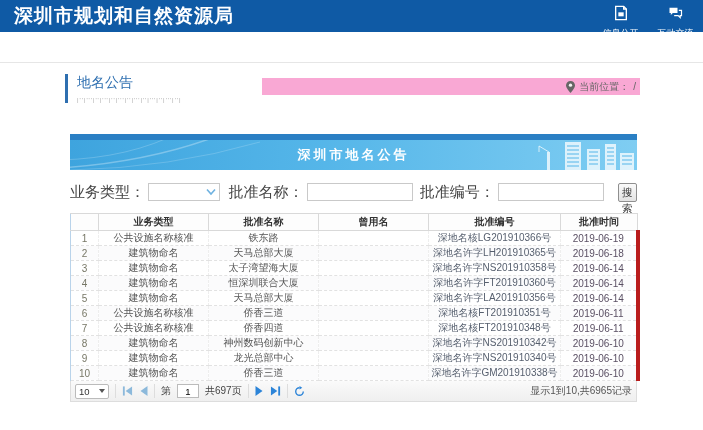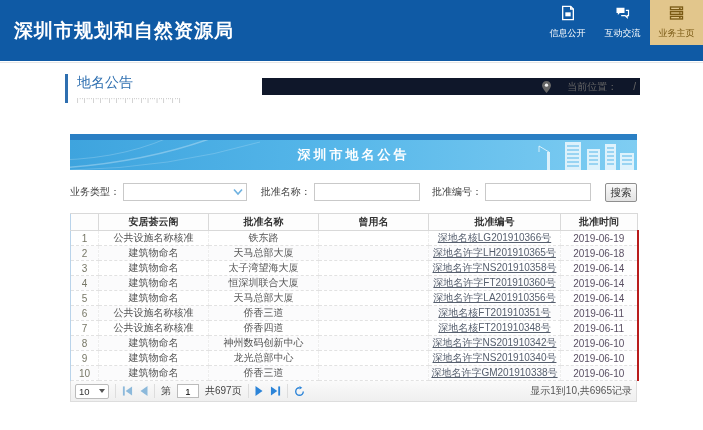--- a/index.html
+++ b/index.html
@@ -1,66 +1,66 @@
 <!DOCTYPE html>
 <html><head>
 <meta charset="utf-8">
 <style>
   * { margin:0; padding:0; box-sizing:border-box; }
   html,body { width:703px; height:430px; background:#fff; font-family:"Liberation Sans","DejaVu Sans",sans-serif; overflow:hidden; }
   .stage { position:relative; width:703px; height:430px; background:#fff; }
 
   
-  .app-header { position:absolute; top:0; left:0; width:703px; height:61px; background:#0f5aa5; display:flex; align-items:center; }
+  .app-header { position:absolute; top:0; left:0; width:703px; height:32px; background:#0f5aa5; display:flex; align-items:center; }
   .app-title { color:#fff; font-size:19px; font-weight:bold; margin-left:14px; letter-spacing:1px; }
   .top-nav { position:absolute; right:0; top:0; height:45px; display:flex; }
   .nav-item { width:55px; height:45px; display:flex; flex-direction:column; align-items:center; justify-content:center; gap:2px; cursor:pointer; }
   .nav-item .nav-label { color:#fff; font-size:9px; white-space:nowrap; }
   .nav-item.active { width:53px; background:#e2c68c; }
   .nav-item.active .nav-label { color:#7a5a15; }
 
   .page-divider { position:absolute; top:62px; left:0; width:703px; height:1px; background:#e6e6e6; }
 
   
   .section-block { position:absolute; top:74px; left:65px; border-left:3px solid #2e6fb0; padding-left:9px; }
   .section-title { color:#2e6fb0; font-size:14px; }
   .section-subtitle { color:#aaa; font-size:6px; letter-spacing:1px; margin-top:5px; white-space:nowrap; }
-  .breadcrumb-band { position:absolute; top:78px; left:262px; width:378px; height:17px; background:#0f172a; display:flex; align-items:center; justify-content:flex-end; padding-right:4px; gap:16px; }
+  .breadcrumb-band { position:absolute; top:78px; left:262px; width:378px; height:17px; background:#f9a8d4; display:flex; align-items:center; justify-content:flex-end; padding-right:4px; gap:4px; }
   .breadcrumb-band span { font-size:10px; color:#666; white-space:nowrap; }
 
   
   .banner { position:absolute; top:134px; left:70px; width:567px; height:36px; }
   .banner-strip { height:6px; background:#2a7fc4; }
   .banner-body { position:relative; height:30px; background:linear-gradient(90deg,#3ea4de 0%,#55b6e9 45%,#7fcdf2 100%); overflow:hidden; }
   .banner-title { position:absolute; top:50%; left:50%; transform:translate(-50%,-50%); color:#fff; font-size:13px; font-weight:bold; letter-spacing:3px; white-space:nowrap; }
   .banner-deco-left { position:absolute; left:0; top:0; }
   .banner-deco-right { position:absolute; right:0; bottom:0; }
 
   
   .search-bar { position:absolute; top:182px; left:70px; width:567px; height:20px; display:flex; align-items:center; }
-  .search-bar .lbl { font-size:10px; color:#444; white-space:nowrap; }
+  .search-bar .lbl { font-size:15px; color:#444; white-space:nowrap; }
   .select-box { position:relative; width:140px; height:18px; border:1px solid #c9c9c9; background:#fff; margin-left:3px; cursor:pointer; }
   .select-box svg { position:absolute; right:3px; top:4px; }
   .txt-input { width:106px; height:18px; border:1px solid #c9c9c9; background:#fff; margin-left:3px; font-size:10px; padding:0 3px; }
   .gap1 { width:16px; } .gap2 { width:14px; }
   .search-btn { margin-left:14px; width:36px; height:19px; background:linear-gradient(#fafafa,#e3e3e3); border:1px solid #8f8f8f; border-radius:2px; font-size:10.5px; color:#333; cursor:pointer; line-height:16px; }
 
   
   .map-row { position:absolute; top:199px; left:70px; width:567px; height:14px; display:flex; align-items:center; justify-content:flex-end; gap:2px; }
   .map-row a { font-size:10.5px; color:#2a6db5; text-decoration:underline; cursor:pointer; white-space:nowrap; }
 
   
   .table-wrap { position:absolute; top:213px; left:70px; width:567px; }
   table { width:567px; border-collapse:collapse; table-layout:fixed; }
   th { height:17px; font-size:10px; color:#333; font-weight:bold; background:#fdfdfd; border:1px solid #d9d9d9; border-left:1px dashed #e3e3e3; text-align:center; }
   th:first-child { border-left:1px solid #b9d3ea; }
   td { height:15px; font-size:10px; color:#555; text-align:center; border-bottom:1px dashed #e2e2e2; border-right:1px dashed #eee; overflow:hidden; white-space:nowrap; }
   td:first-child { border-left:1px solid #b9d3ea; color:#776; }
-  td:last-child { border-right:2px solid #b91c1c; color:#5a4f63; }
-  td.code { color:#565f6e;text-decoration:underline; }
+  td:last-child { border-right:4px solid #b91c1c; color:#5a4f63; }
+  td.code { color:#565f6e; }
   tr:nth-child(even) td { background:#fbfbfc; }
   .col-num{width:28px;} .col-type{width:110px;} .col-name{width:110px;} .col-former{width:110px;} .col-code{width:132px;} .col-date{width:77px;}
 
   
   .pager { width:567px; height:21px; background:linear-gradient(#fafafa,#efefef); border:1px solid #ddd; border-top:none; display:flex; align-items:center; padding:0 4px; gap:6px; }
   .size-select { width:34px; height:15px; background:#fff; border:1px solid #bbb; border-radius:2px; font-size:9.5px; color:#333; display:flex; align-items:center; justify-content:space-between; padding:0 3px; cursor:pointer; }
   .caret-down { width:0; height:0; border-left:3px solid transparent; border-right:3px solid transparent; border-top:4px solid #555; }
   .pg-sep { width:1px; height:14px; background:#ddd; }
   .pg-btn { display:flex; align-items:center; cursor:pointer; }
   .pg-text { font-size:10px; color:#444; white-space:nowrap; }
@@ -86,37 +86,20 @@
         <span class="nav-label">信息公开</span>
       </div>
       <div class="nav-item">
         <span>
           <svg width="17" height="16" viewBox="0 0 24 24">
               <path d="M3 4h12v8H8l-3 3v-3H3z" fill="#fff"></path>
               <path d="M17 8h4v8h-2v3l-3-3h-6" fill="none" stroke="#fff" stroke-width="1.8"></path>
             </svg>
         </span>
         <span class="nav-label">互动交流</span>
-      </div>
-      <div class="nav-item active">
-        <span>
-          <svg width="17" height="16" viewBox="0 0 24 24">
-              <g stroke="#7a5a15" stroke-width="2" fill="none">
-                <rect x="3" y="3" width="18" height="4"></rect>
-                <rect x="3" y="10" width="18" height="4"></rect>
-                <rect x="3" y="17" width="18" height="4"></rect>
-              </g>
-              <g fill="#7a5a15">
-                <circle cx="17" cy="5" r="1.3"></circle>
-                <circle cx="17" cy="12" r="1.3"></circle>
-                <circle cx="17" cy="19" r="1.3"></circle>
-              </g>
-            </svg>
-        </span>
-        <span class="nav-label">业务主页</span>
       </div>
     </div>
   </div>
 
   <div class="page-divider"></div>
 
   <div class="section-block">
     <div class="section-title">地名公告</div>
     <div class="section-subtitle">|''|'''|''|'''|''|'''|''|'''|''|'''|''|'''|''|</div>
   </div>
@@ -184,21 +167,21 @@
         <col class="col-num">
           <col class="col-type">
           <col class="col-name">
           <col class="col-former">
           <col class="col-code">
           <col class="col-date">
       </colgroup>
       <thead>
         <tr>
           <th></th>
-          <th>安居荟云阁</th>
+          <th>业务类型</th>
           <th>批准名称</th>
           <th>曾用名</th>
           <th>批准编号</th>
           <th>批准时间</th>
         </tr>
       </thead>
       <tbody>
           <tr>
     <td>1</td>
     <td>公共设施名称核准</td>

